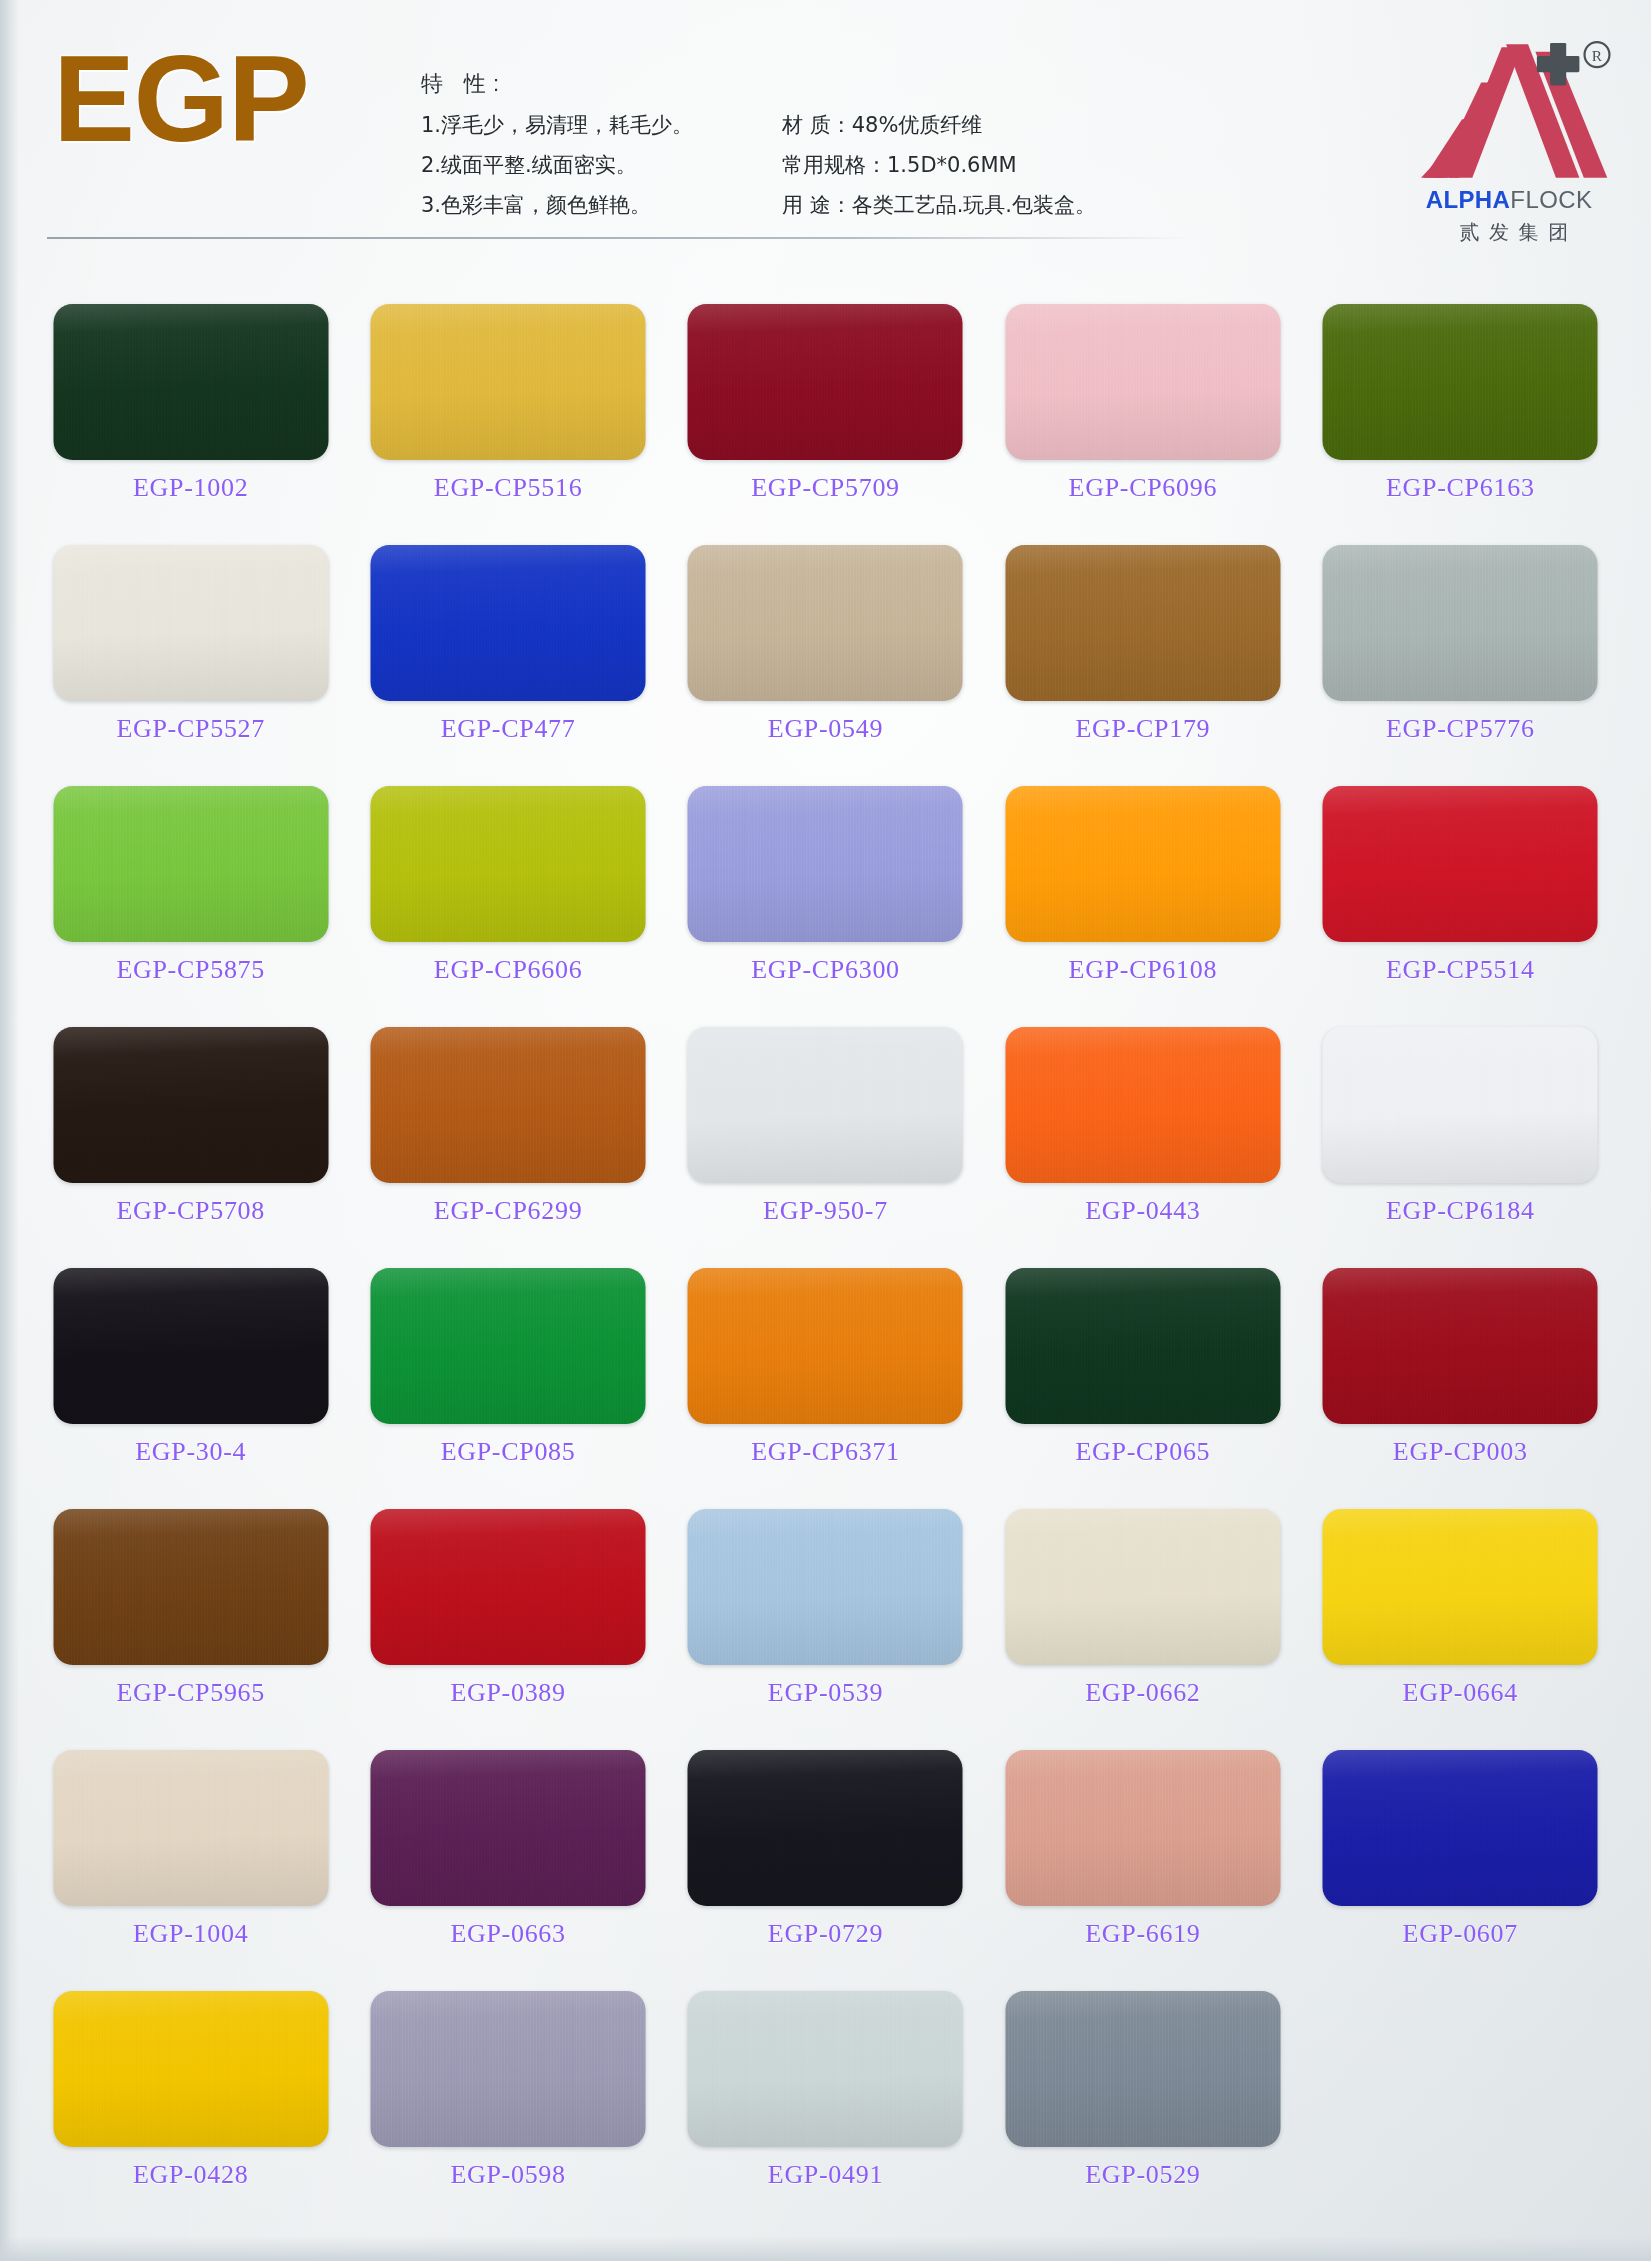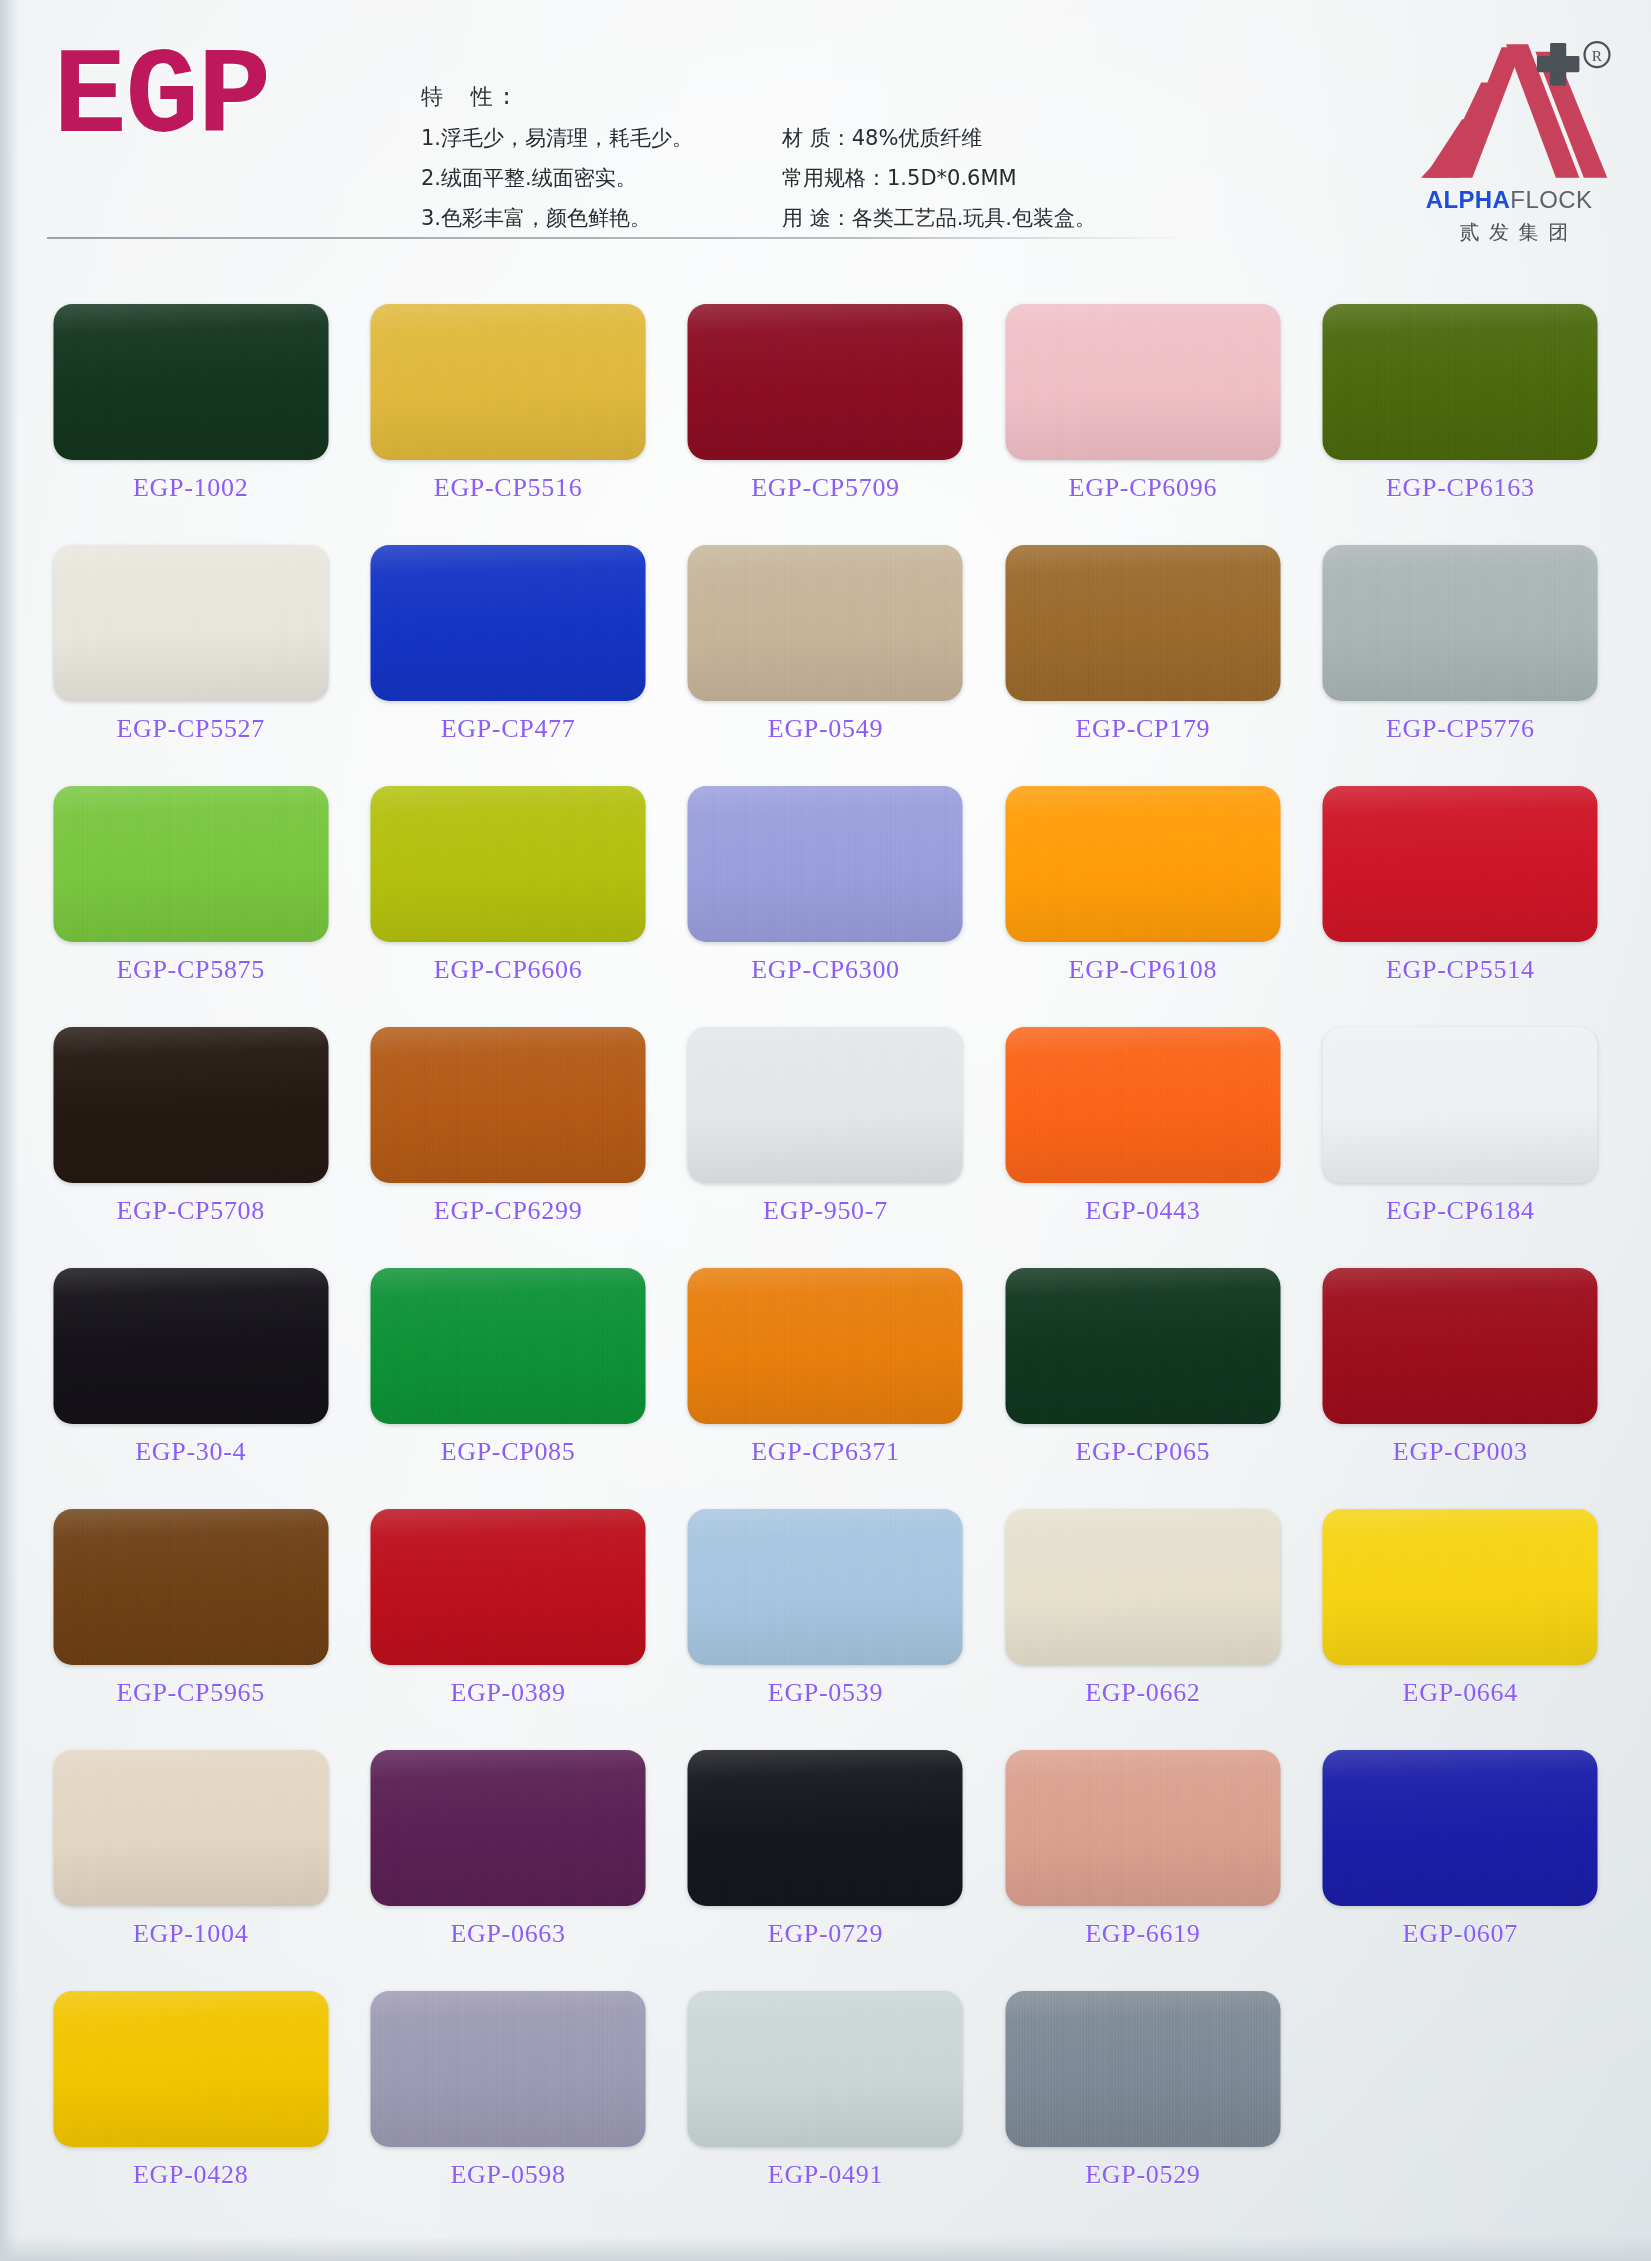--- a/index.html
+++ b/index.html
@@ -27,37 +27,37 @@
   }
   .edge-bottom{
     position:absolute;left:0;bottom:0;width:100%;height:25px;
     background:linear-gradient(0deg,#cdd5da 0%, rgba(233,238,240,0) 100%);
   }
 
   
   .header{position:absolute;left:0;top:0;width:1651px;height:257px;}
   .brand-egp{
     position:absolute;left:53px;top:37px;
-    font-family:Liberation Mono, monospace;
+    font-family:Liberation Sans, sans-serif;
     font-weight:bold;
     font-size:123px;
     letter-spacing:-1.5px;
-    color:#be185d;
+    color:#a16207;
     line-height:1;
     text-shadow:1.5px 1.5px 0 rgba(255,255,255,0.85), -0.7px -0.7px 0 rgba(255,255,255,0.7);
   }
   .spec{
     position:absolute;left:421px;top:65px;
     width:948px;
     color:#2d3237;
   }
   .spec-title{
     font-size:22px;letter-spacing:7.3px;
-    margin:17px 0 16px 0;
-    font-family:Liberation Mono, monospace;
+    margin:4px 0 16px 0;
+    font-family:Liberation Sans, sans-serif;
   }
   .spec-cols{display:flex;gap:0;}
   .spec-col{display:flex;flex-direction:column;gap:19px;}
   .spec-col.left{width:361px;}
   .spec-col.right{width:544px;}
   .spec-line{
     font-size:21px;
     line-height:1.0;
     white-space:nowrap;
     font-family:"DejaVu Sans", sans-serif;

